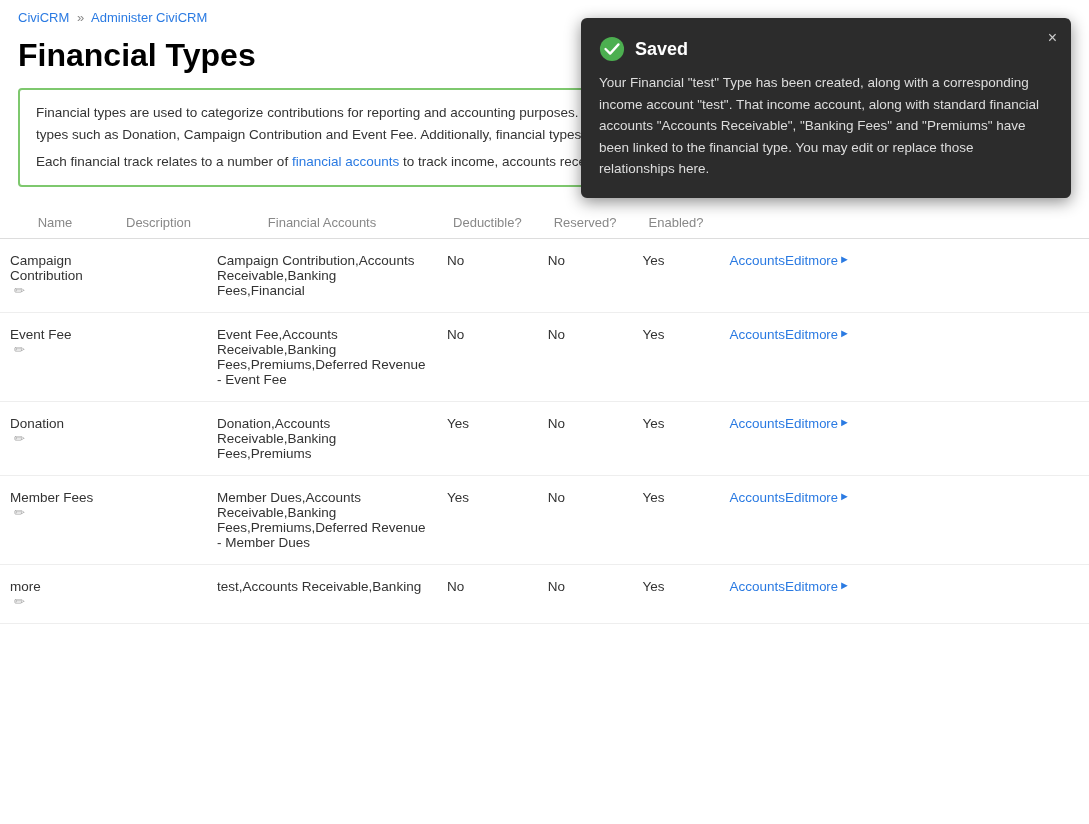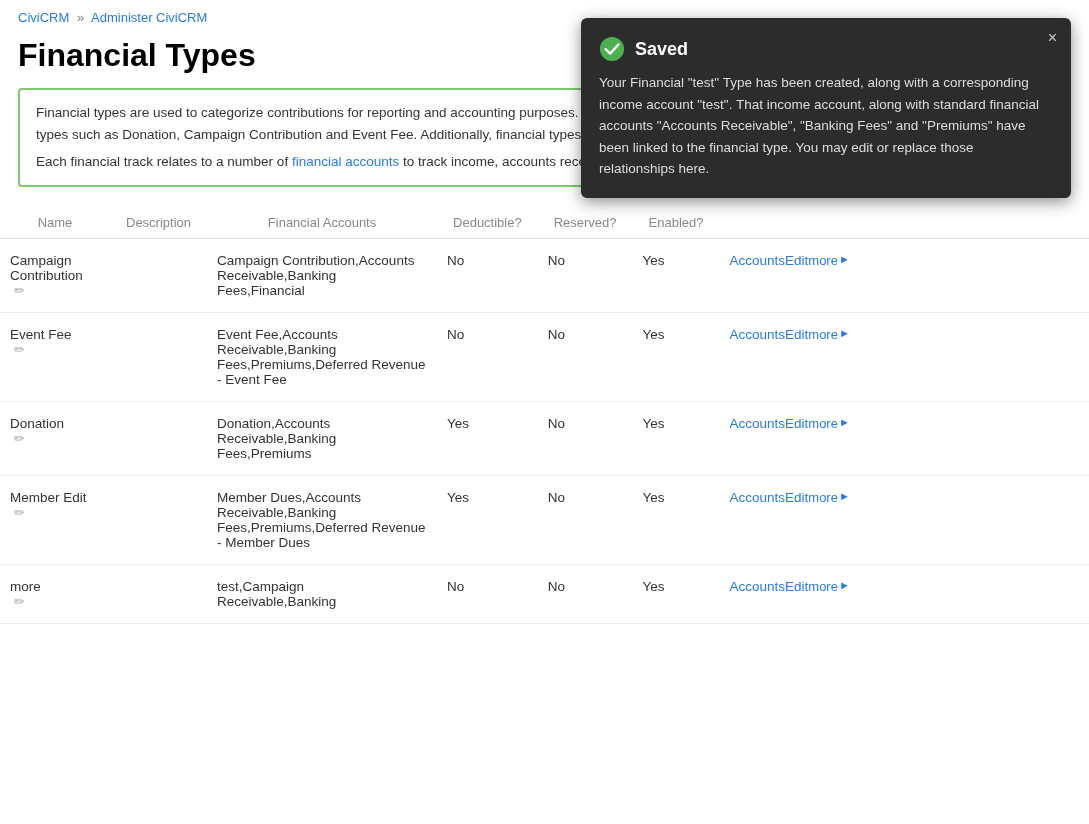--- a/index.html
+++ b/index.html
@@ -246,21 +246,21 @@
       <div class="actions-cell">
         <a class="link-blue">Accounts</a>
         <a class="link-blue">Edit</a>
         <span class="more-link">more<span class="more-arrow">►</span></span>
       </div>
         </td>
       </tr>
       <tr>
         <td class="col-name">
       <div class="name-cell-inner">
-        <span class="name-text">Member Edit</span>
+        <span class="name-text">Member Fees</span>
         <span class="edit-icon">✏</span>
       </div>
         </td>
         <td class="col-desc"></td>
         <td class="col-fin-acc">Member Dues,Accounts Receivable,Banking Fees,Premiums,Deferred Revenue - Member Dues</td>
         <td class="col-deduct">Yes</td>
         <td class="col-reserved">No</td>
         <td class="col-enabled">Yes</td>
         <td>
       <div class="actions-cell">
@@ -271,21 +271,21 @@
         </td>
       </tr>
       <tr>
         <td class="col-name">
       <div class="name-cell-inner">
         <span class="name-text">more</span>
         <span class="edit-icon">✏</span>
       </div>
         </td>
         <td class="col-desc"></td>
-        <td class="col-fin-acc">test,Campaign Receivable,Banking</td>
+        <td class="col-fin-acc">test,Accounts Receivable,Banking</td>
         <td class="col-deduct">No</td>
         <td class="col-reserved">No</td>
         <td class="col-enabled">Yes</td>
         <td>
       <div class="actions-cell">
         <a class="link-blue">Accounts</a>
         <a class="link-blue">Edit</a>
         <span class="more-link">more<span class="more-arrow">►</span></span>
       </div>
         </td>

